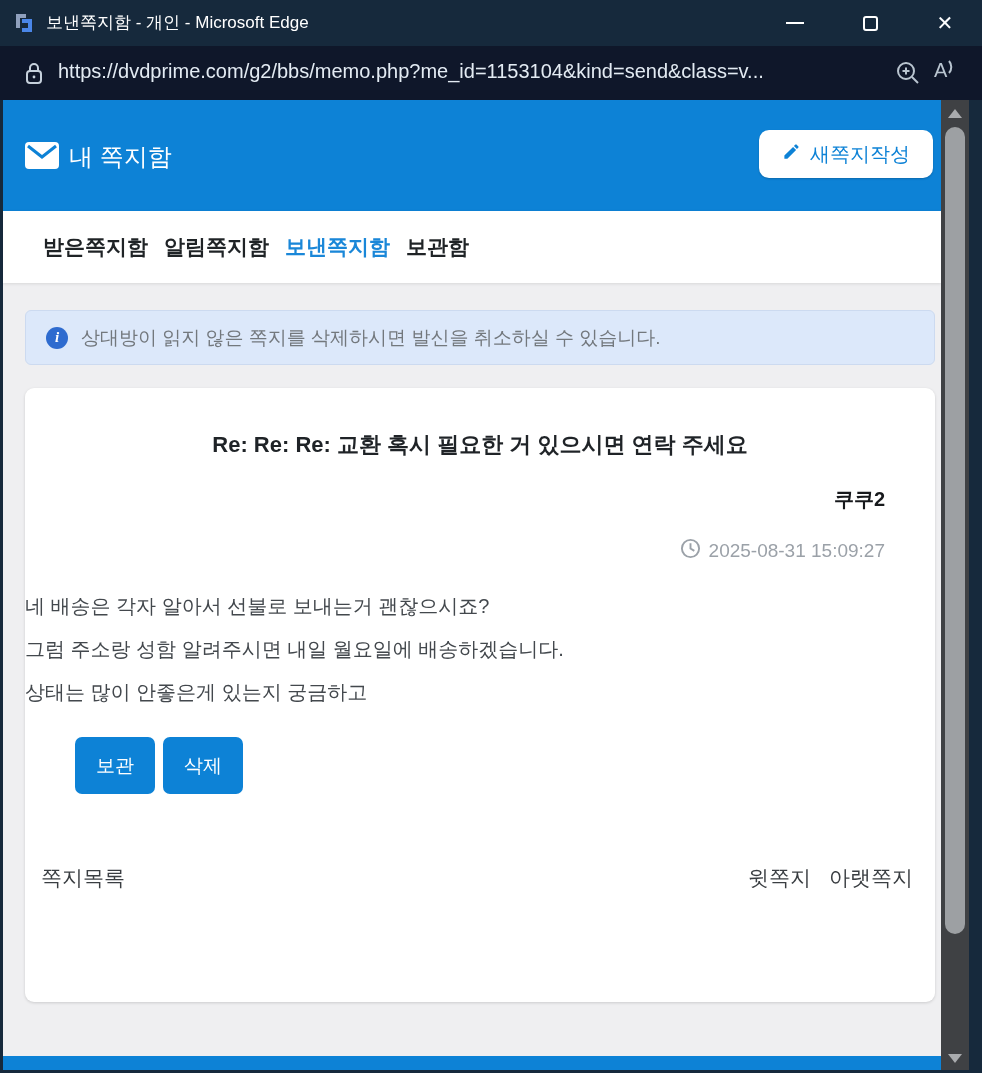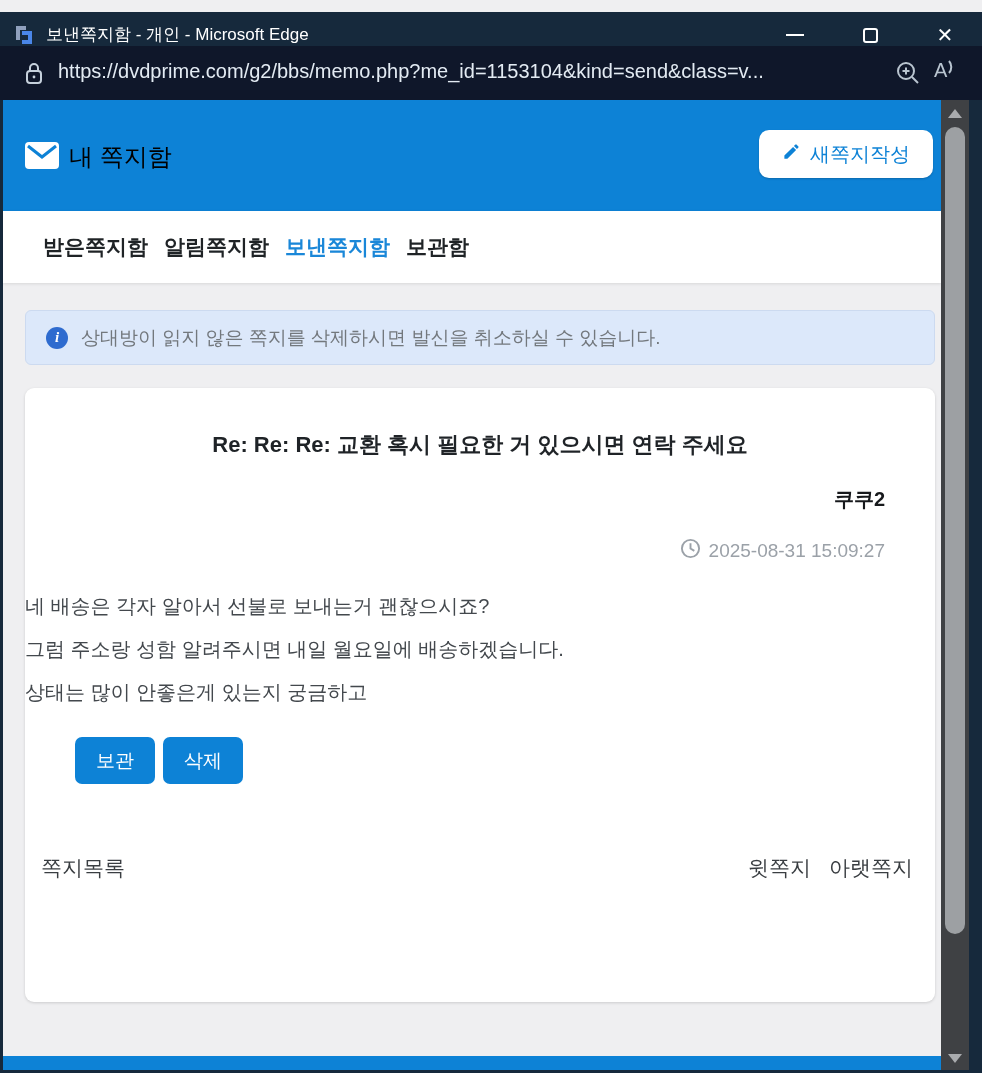--- a/index.html
+++ b/index.html
@@ -2,21 +2,21 @@
 <html><head>
 <meta charset="utf-8">
 <style>
   * { margin:0; padding:0; box-sizing:border-box; }
   html,body { background:#555; }
   .window {
     position:relative; width:982px; height:1073px; overflow:hidden;
     background:#efeff1; font-family:"Liberation Sans", sans-serif;
   }
   
-  .titlebar { position:absolute; left:0; top:12px; width:982px; height:46px; background:#16293c;padding-left:38px; }
+  .titlebar { position:absolute; left:0; top:0; width:982px; height:46px; background:#16293c;padding-left:38px; }
   .favicon { position:absolute; left:12px; top:11px; width:24px; height:24px; }
   .win-title { position:absolute; left:46px; top:11px; color:#ffffff; font-size:17px; white-space:nowrap; }
   .win-btn { position:absolute; top:3px; width:46px; height:40px; display:flex; align-items:center; justify-content:center; color:#fff; cursor:default; }
   .btn-min { left:772px; } .btn-max { left:847px; } .btn-close { left:922px; }
   .glyph-min { width:18px; height:2px; background:#fff; }
   .glyph-max { width:15px; height:15px; border:2px solid #fff; border-radius:3px; }
   .glyph-close { font-size:20px; line-height:1; }
   
   .urlbar { position:absolute; left:0; top:46px; width:982px; height:54px; background:#0f172a; }
   .lock-ic { position:absolute; left:22px; top:15px; }
@@ -28,21 +28,21 @@
   .right-edge  { position:absolute; left:969px; top:100px; width:13px; height:973px; background:#16293c; }
   .bottom-edge { position:absolute; left:0; top:1070px; width:982px; height:3px; background:#16293c; }
   
   .scrollbar { position:absolute; left:941px; top:100px; width:28px; height:970px; background:#3f4144; }
   .sb-up   { position:absolute; left:7px; top:9px;  width:0; height:0; border-left:7px solid transparent; border-right:7px solid transparent; border-bottom:9px solid #a9abae; }
   .sb-down { position:absolute; left:7px; bottom:7px; width:0; height:0; border-left:7px solid transparent; border-right:7px solid transparent; border-top:9px solid #a9abae; }
   .sb-thumb { position:absolute; left:4px; top:27px; width:20px; height:807px; background:#9da0a3; border-radius:10px; }
   
   .app-header { position:absolute; left:3px; top:100px; width:938px; height:111px; background:#0d82d6; }
   .mail-ic { position:absolute; left:22px; top:42px; }
-  .app-title { position:absolute; left:66px; top:41px; color:#000000; font-size:24px; font-weight:500; }
+  .app-title { position:absolute; left:66px; top:41px; color:#ffffff; font-size:24px; font-weight:500; }
   .compose-btn { position:absolute; right:8px; top:30px; width:174px; height:48px; background:#ffffff; border:none; border-radius:10px;
                  display:flex; align-items:center; justify-content:center; gap:9px; color:#0d82d6; font-size:20px; font-family:inherit; cursor:pointer;
                  box-shadow:0 1px 2px rgba(0,0,0,.2); }
   
   .tabbar { position:absolute; left:3px; top:211px; width:938px; height:72px; background:#ffffff;
             display:flex; align-items:center; padding-left:40px; gap:16px; box-shadow:0 1px 3px rgba(0,0,0,.1); }
   .tab { font-size:21px; font-weight:700; color:#1f2326; cursor:pointer; }
   .tab.active { color:#1a87d8; }
   
   .notice { position:absolute; left:25px; top:310px; width:910px; height:55px; background:#dce8fa; border:1px solid #ccdaf0; border-radius:6px;
@@ -52,21 +52,21 @@
   .notice-text { font-size:19px; color:#73787d; }
   
   .card { position:absolute; left:25px; top:388px; width:910px; height:614px; background:#ffffff; border-radius:9px; box-shadow:0 1px 3px rgba(0,0,0,.15); }
   .card-header { height:54px; background:#0d82d6; border-radius:9px 9px 0 0; display:flex; align-items:center; padding-left:25px;
                  color:#ffffff; font-size:20px; font-weight:700; }
   .subject { margin-top:42px; text-align:center; font-size:22px; font-weight:700; color:#1f2327; }
   .sender-row { margin-top:26px; padding-right:50px; text-align:right; font-size:20px; font-weight:700; color:#17191c; }
   .time-row { margin-top:25px; padding-right:50px; display:flex; justify-content:flex-end; align-items:center; gap:8px; color:#9ba1a8; font-size:19px; }
   .msg-body { margin-top:21px; font-size:20px; color:#43484d; line-height:43px; }
   .actions { margin-top:23px; padding-left:50px; display:flex; gap:8px; }
-  .act-btn { width:80px; height:47px; background:#0d82d6; color:#ffffff; font-size:19px; font-family:inherit; border:none; border-radius:7px; cursor:pointer; }
+  .act-btn { width:80px; height:57px; background:#0d82d6; color:#ffffff; font-size:19px; font-family:inherit; border:none; border-radius:7px; cursor:pointer; }
   .links-row { margin-top:70px; display:flex; justify-content:space-between; align-items:center; padding-left:16px; padding-right:22px;
                font-size:21px; color:#3a3e42; }
   .links-right { display:flex; gap:18px; }
   .nav-link { cursor:pointer; }
   
   .bottom-blue { position:absolute; left:3px; top:1056px; width:938px; height:14px; background:#0d82d6; }
 </style>
 </head>
 <body>
 

